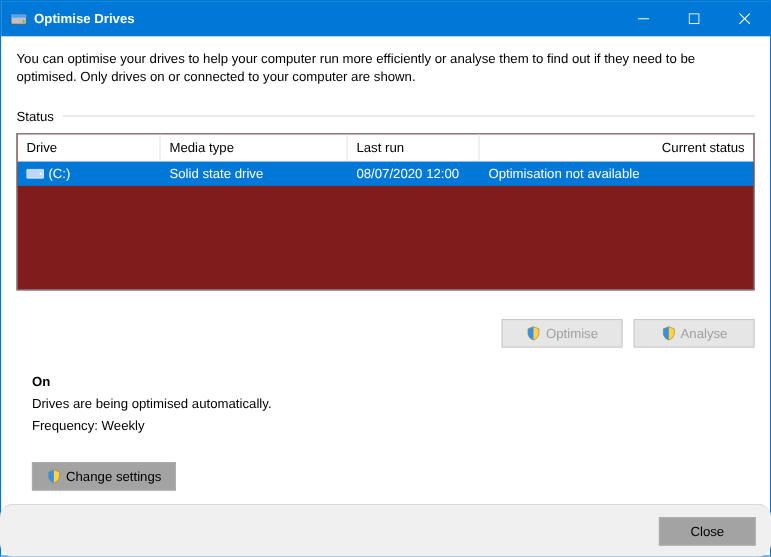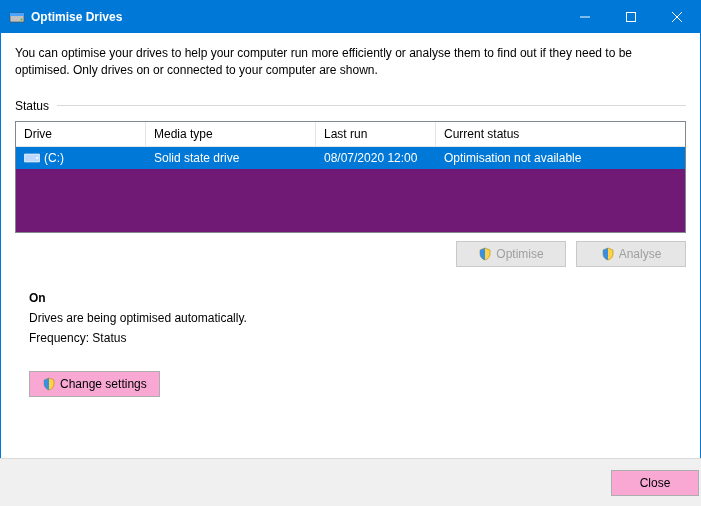--- a/index.html
+++ b/index.html
@@ -33,62 +33,62 @@
 
   .content { padding: 12px 14px 12px 14px; }
   .intro-text { font-size: 12px; color: #000; line-height: 1.4; margin-bottom: 20px; }
 
   .section-header {
     font-size: 12px; color: #000; display: flex; align-items: center; gap: 8px; margin-bottom: 8px;
   }
   .section-header .rule { flex: 1; height: 1px; background: #d9d9d9; }
 
   .drive-table {
-    border: 1px solid #828790; width: 100%; background: #701a75;
-    height: 112px; overflow: hidden; margin-bottom: 8px;
+    border: 1px solid #828790; width: 100%; background: #7f1d1d;
+    height: 143px; overflow: hidden; margin-bottom: 26px;
   }
   .drive-table .thead {
     display: flex; background: #fff; border-bottom: 1px solid #e5e5e5;
   }
   .drive-table .th {
     font-size: 12px; color: #000; padding: 5px 8px; border-right: 1px solid #e5e5e5;
   }
   .drive-table .th:last-child { border-right: none; }
   .col-drive  { width: 130px; }
   .col-media  { width: 170px; }
   .col-last   { width: 120px; }
-  .col-status { flex: 1; }
+  .col-status { flex: 1; text-align: right; }
 
   .drive-table .trow {
     display: flex; align-items: center; height: 22px;
   }
   .drive-table .trow.selected { background: #0078d7; color: #fff; }
   .drive-table .td { font-size: 12px; padding: 0 8px; display: flex; align-items: center; gap: 4px; }
   .drive-icon { width: 16px; height: 12px; flex: 0 0 auto; }
 
   .action-row {
     display: flex; justify-content: flex-end; gap: 10px; margin-bottom: 24px;
   }
   .btn {
-    min-width: 110px; height: 26px; border: 1px solid #adadad; background: #f9a8d4;
+    min-width: 110px; height: 26px; border: 1px solid #adadad; background: #a3a3a3;
     font-family: inherit; font-size: 12px; padding: 0 12px;
     display: inline-flex; align-items: center; justify-content: center; gap: 4px;
   }
   .btn:disabled { color: #a0a0a0; background: #e6e6e6; border-color: #c9c9c9; }
   .btn .shield-ico { flex: 0 0 auto; }
 
   .sched-block { display: flex; gap: 20px; align-items: flex-start; margin-top: 6px; padding-left: 14px; flex-direction: column; }
   .sched-left { flex: 1; }
   .sched-status { font-weight: 600; font-size: 12px; margin-bottom: 6px; }
   .sched-line { font-size: 12px; margin-bottom: 6px; }
 
   .footer-bar {
     position: absolute; bottom: 0; left: 0; right: 0;
     background: #f0f0f0; border-top: 1px solid #d9d9d9;
-    height: 48px; display: flex; align-items: center; justify-content: flex-end; padding: 0 2px;
+    height: 48px; display: flex; align-items: center; justify-content: flex-end; padding: 0 14px; border-radius: 12px;
   }
   .footer-bar .btn { min-width: 88px; }
 </style>
 </head>
 <body>
 
 <div class="title-bar">
   <svg class="app-icon" viewBox="0 0 16 16">
     <rect x="1" y="4" width="14" height="9" rx="1" fill="#c0c0c0" stroke="#505050" stroke-width="0.7"></rect>
     <rect x="1" y="4" width="14" height="3" fill="#4aa3ff"></rect>
@@ -158,21 +158,21 @@
       </svg>
       <span>Analyse</span>
     </button>
   </div>
 
 
   <div class="sched-block">
     <div class="sched-left">
       <div class="sched-status">On</div>
       <div class="sched-line">Drives are being optimised automatically.</div>
-      <div class="sched-line">Frequency: Status</div>
+      <div class="sched-line">Frequency: Weekly</div>
     </div>
     <button class="btn">
       <svg class="shield-ico" width="14" height="14" viewBox="0 0 14 14">
         <path d="M7 1 L12 3 V7 C12 10 9.5 12.5 7 13 C4.5 12.5 2 10 2 7 V3 Z" fill="#ffd24a" stroke="#b08900" stroke-width="0.6"></path>
         <path d="M7 1 L7 13 C4.5 12.5 2 10 2 7 V3 Z" fill="#3a8fe0"></path>
       </svg>
       <span>Change settings</span>
     </button>
   </div>
 </div>

